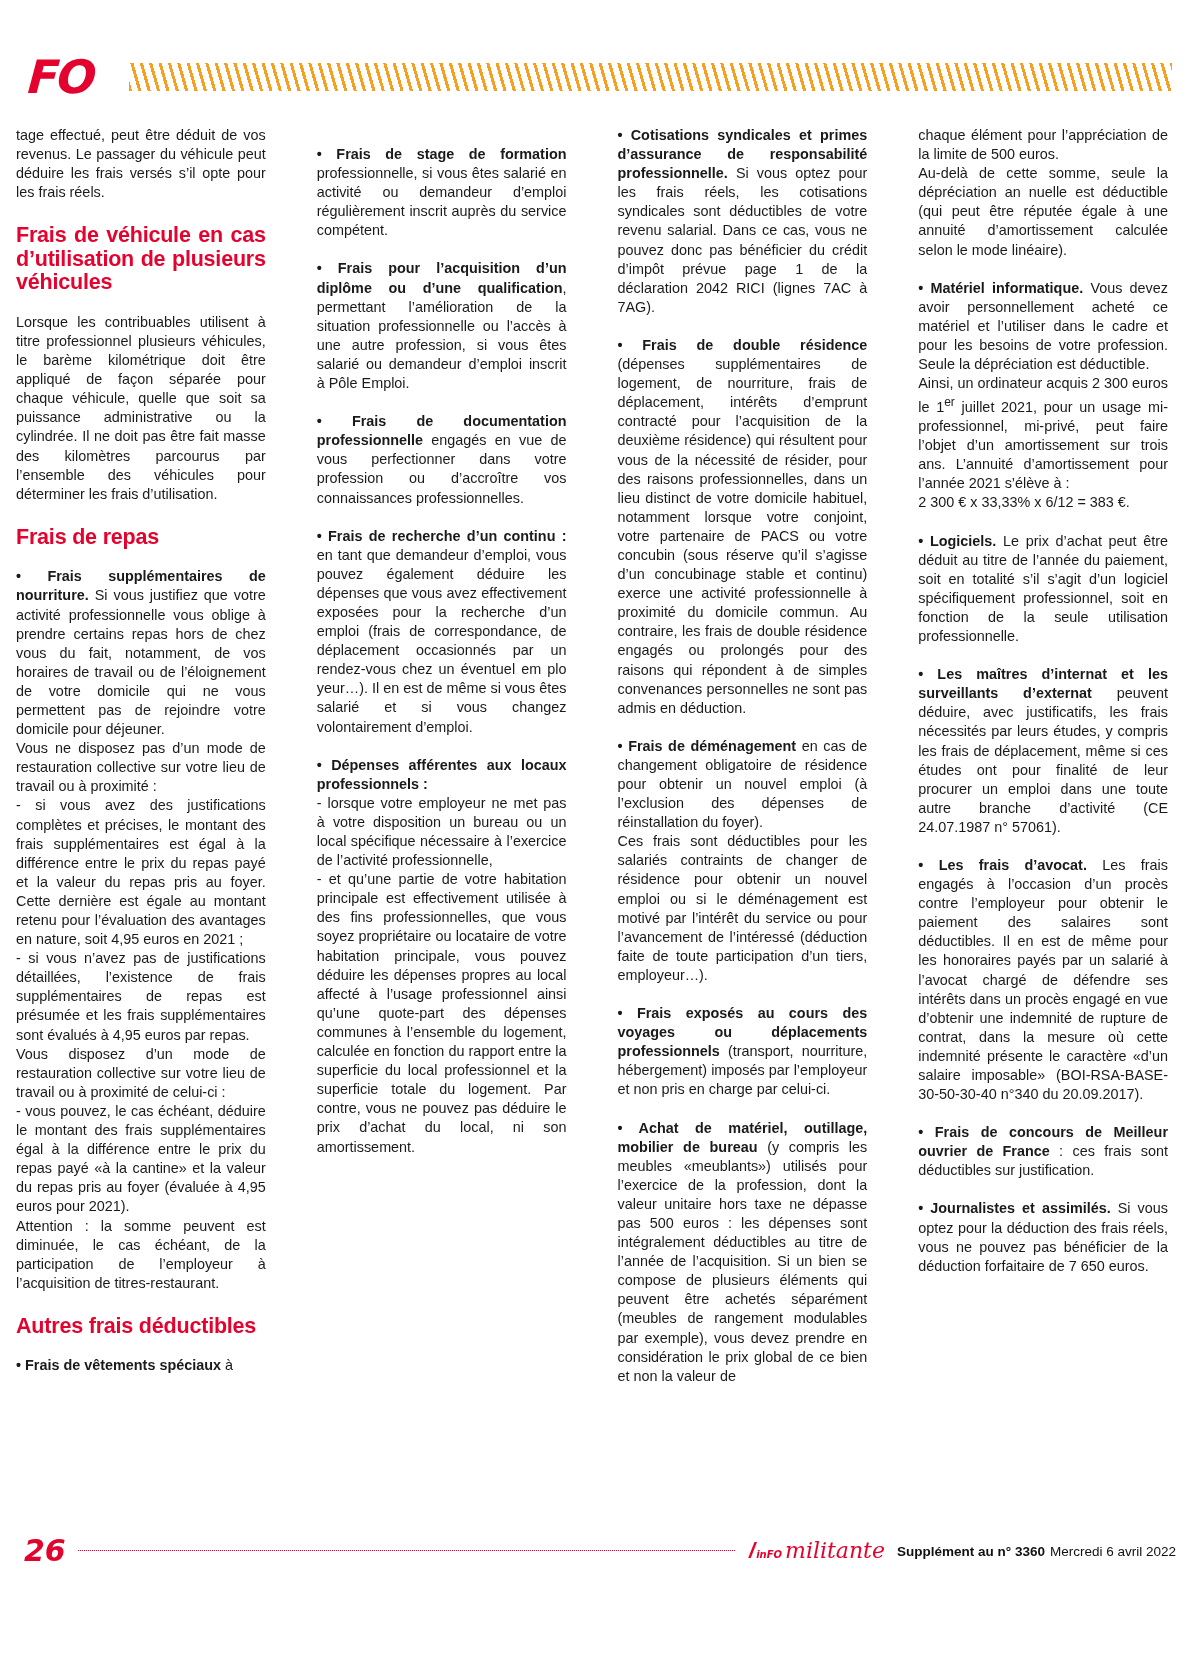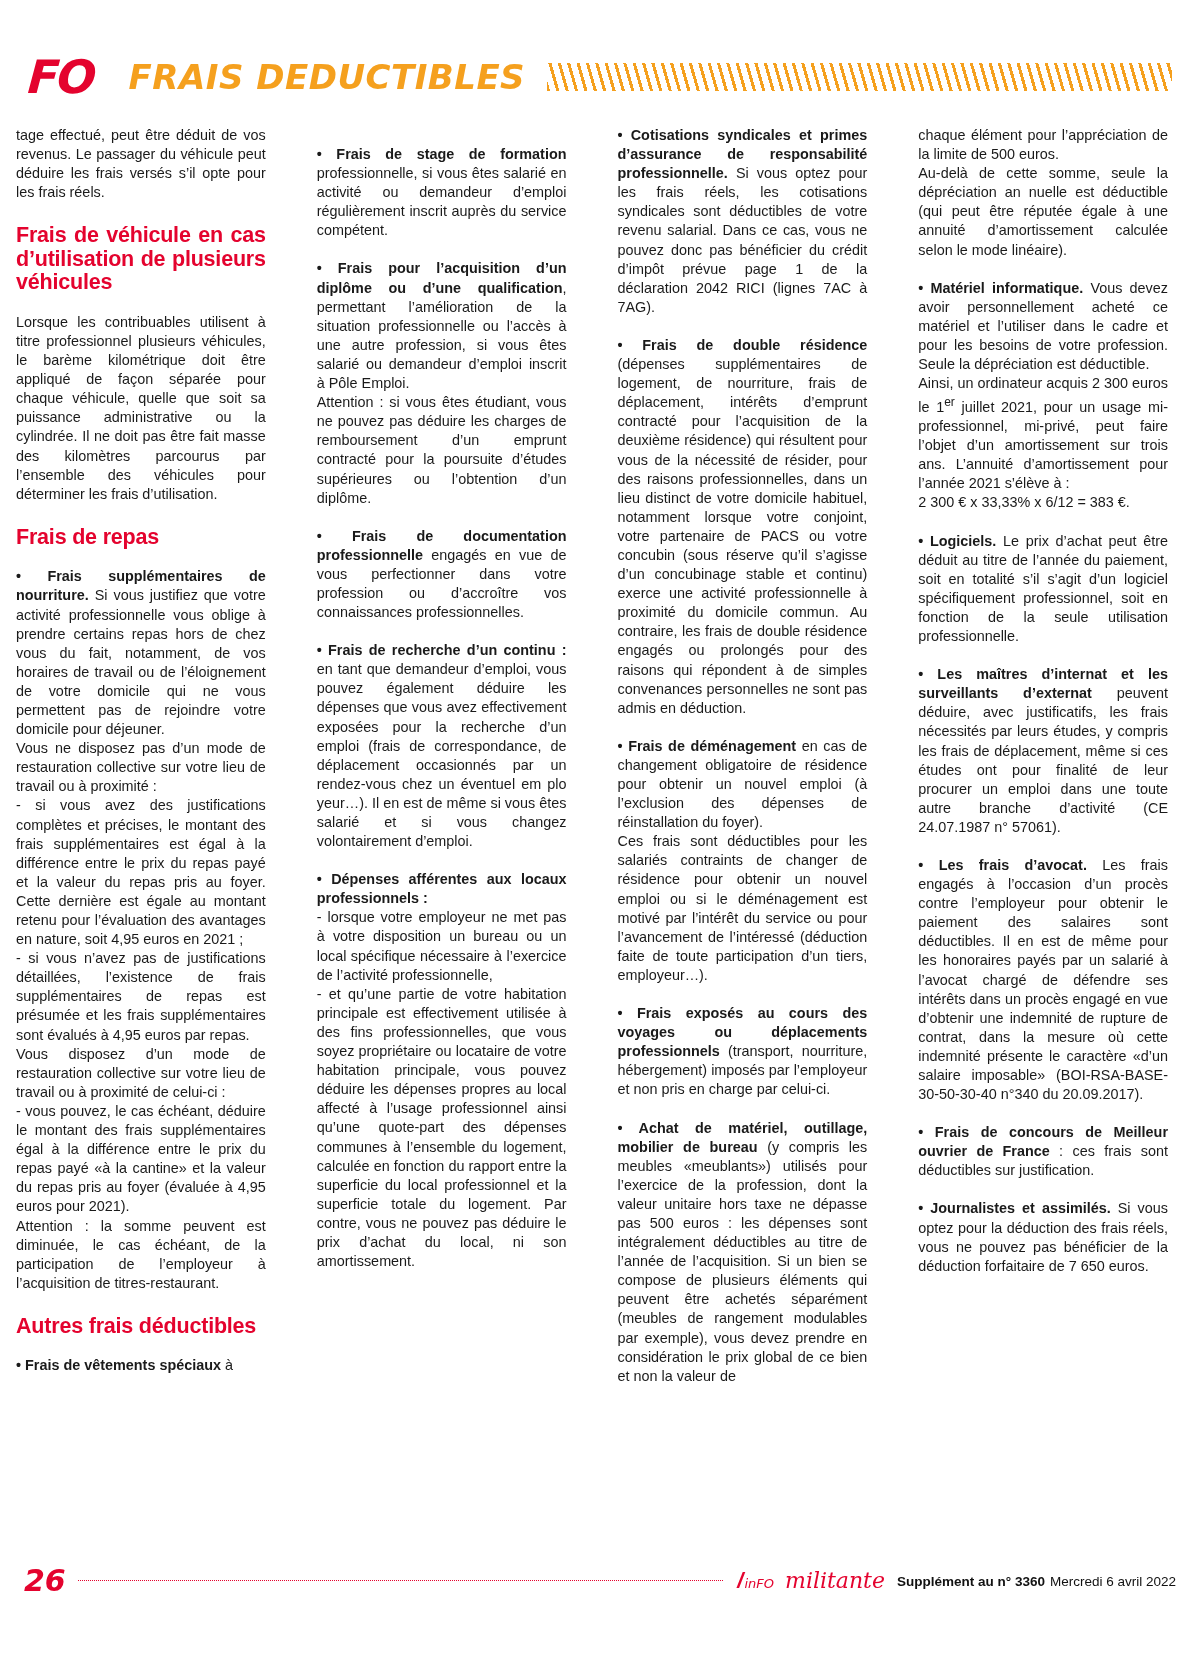--- a/index.html
+++ b/index.html
@@ -96,21 +96,21 @@
     letter-spacing: -0.2px;
   }
 
   b, strong { font-weight: bold; }
 
   
   .footer {
     position: absolute;
     left: 24px;
     right: 24px;
-    bottom: 60px;
+    bottom: 90px;
     height: 40px;
     display: flex;
     align-items: center;
   }
   .page-number {
     font-family: "DejaVu Sans", sans-serif;
     font-weight: bold;
     font-style: italic;
     font-size: 30px;
     line-height: 30px;
@@ -130,25 +130,25 @@
   }
   .brand-slash {
     color: #e4032e;
     font-style: italic;
     font-weight: bold;
     font-size: 22px;
     margin-right: 1px;
   }
   .brand-info {
     font-family: "DejaVu Sans", sans-serif;
-    font-weight: normal;
-    font-style: italic;
-    font-size: 13px;
-    color: #e4032e;
-    margin-right: 11px;
+    font-weight: bold;
+    font-style: italic;
+    font-size: 10px;
+    color: #e4032e;
+    margin-right: 3px;
   }
   .brand-militante {
     font-family: "DejaVu Serif", serif;
     font-style: italic;
     font-size: 22px;
     color: #e4032e;
     margin-right: 12px;
   }
   .footer-supp {
     font-size: 13.5px;
@@ -159,21 +159,20 @@
   .footer-date {
     font-size: 13.5px;
     color: #111;
   }
 </style>
 </head>
 <body>
 
 <div class="masthead">
   <div class="fo-logo">FO</div>
-  <div class="masthead-title">FRAIS DEDUCTIBLES</div>
   <div class="hatch"></div>
 </div>
 
 <div class="columns" id="columns-root">
     <div class="col">
       <p class="body">tage effectué, peut être déduit de vos revenus. Le passager du véhicule peut déduire les frais versés s’il opte pour les frais réels.</p>
       <h2 class="section">Frais de véhicule en cas d’utilisation de plusieurs véhicules</h2>
       <p class="body">Lorsque les contribuables utilisent à titre professionnel plusieurs véhicules, le barème kilométrique doit être appliqué de façon séparée pour chaque véhicule, quelle que soit sa puissance administrative ou la cylindrée. Il ne doit pas être fait masse des kilomètres parcourus par l’ensemble des véhicules pour déterminer les frais d’utilisation.</p>
       <h2 class="section">Frais de repas</h2>
       <p class="body"><b>• Frais supplémentaires de nourriture.</b> Si vous justifiez que votre activité professionnelle vous oblige à prendre certains repas hors de chez vous du fait, notamment, de vos horaires de travail ou de l’éloignement de votre domicile qui ne vous permettent pas de rejoindre votre domicile pour déjeuner.</p>
@@ -191,21 +190,20 @@
       <p class="body">Attention : la somme peuvent est diminuée, le cas échéant, de la participation de l’employeur à l’acquisition de titres-restaurant.</p>
       <h2 class="section">Autres frais déductibles</h2>
       <p class="body"><b>• Frais de vêtements spéciaux</b> à</p>
     </div>
     <div class="col">
       <div class="spacer"></div>
       <p class="body"><b>• Frais de stage de formation</b> professionnelle, si vous êtes salarié en activité ou demandeur d’emploi régulièrement inscrit auprès du service compétent.</p>
       <div class="spacer"></div>
       <p class="body"><b>• Frais pour l’acquisition d’un diplôme ou d’une qualification</b>, permettant l’amélioration de la situation professionnelle ou l’accès à une autre profession, si vous êtes salarié ou demandeur d’emploi inscrit à Pôle Emploi.</p>
       <div class="spacer-sm" style="height: 0px;"></div>
-      <p class="body">Attention : si vous êtes étudiant, vous ne pouvez pas déduire les charges de remboursement d’un emprunt contracté pour la poursuite d’études supérieures ou l’obtention d’un diplôme.</p>
       <div class="spacer"></div>
       <p class="body"><b>• Frais de documentation professionnelle</b> engagés en vue de vous perfectionner dans votre profession ou d’accroître vos connaissances professionnelles.</p>
       <div class="spacer"></div>
       <p class="body"><b>• Frais de recherche d’un continu :</b> en tant que demandeur d’emploi, vous pouvez également déduire les dépenses que vous avez effectivement exposées pour la recherche d’un emploi (frais de correspondance, de déplacement occasionnés par un rendez-vous chez un éventuel em plo yeur…). Il en est de même si vous êtes salarié et si vous changez volontairement d’emploi.</p>
       <div class="spacer"></div>
       <p class="body"><b>• Dépenses afférentes aux locaux professionnels :</b></p>
       <div class="spacer-sm" style="height: 0px;"></div>
       <p class="body">- lorsque votre employeur ne met pas à votre disposition un bureau ou un local spécifique nécessaire à l’exercice de l’activité professionnelle,</p>
       <div class="spacer-sm" style="height: 0px;"></div>
       <p class="body">- et qu’une partie de votre habitation principale est effectivement utilisée à des fins professionnelles, que vous soyez propriétaire ou locataire de votre habitation principale, vous pouvez déduire les dépenses propres au local affecté à l’usage professionnel ainsi qu’une quote-part des dépenses communes à l’ensemble du logement, calculée en fonction du rapport entre la superficie du local professionnel et la superficie totale du logement. Par contre, vous ne pouvez pas déduire le prix d’achat du local, ni son amortissement.</p>

